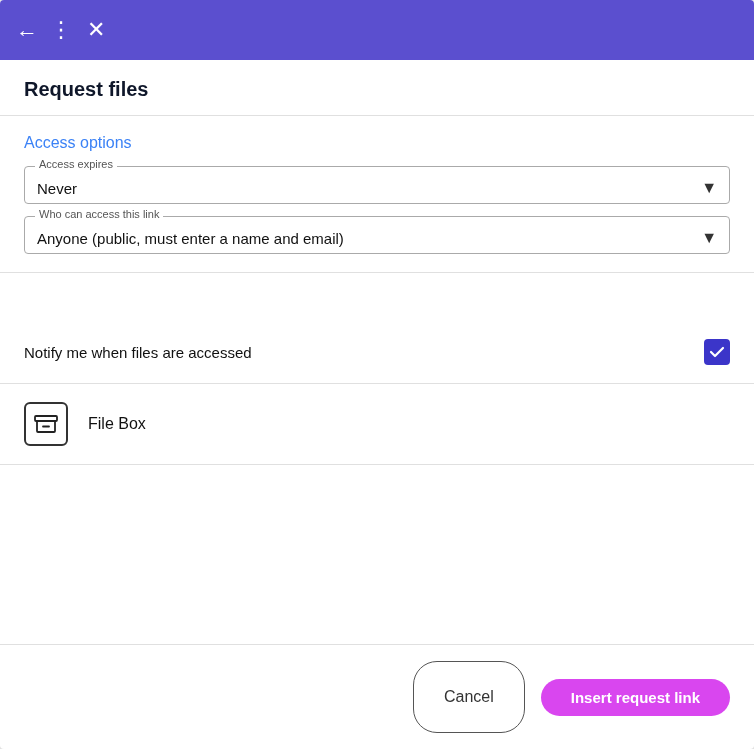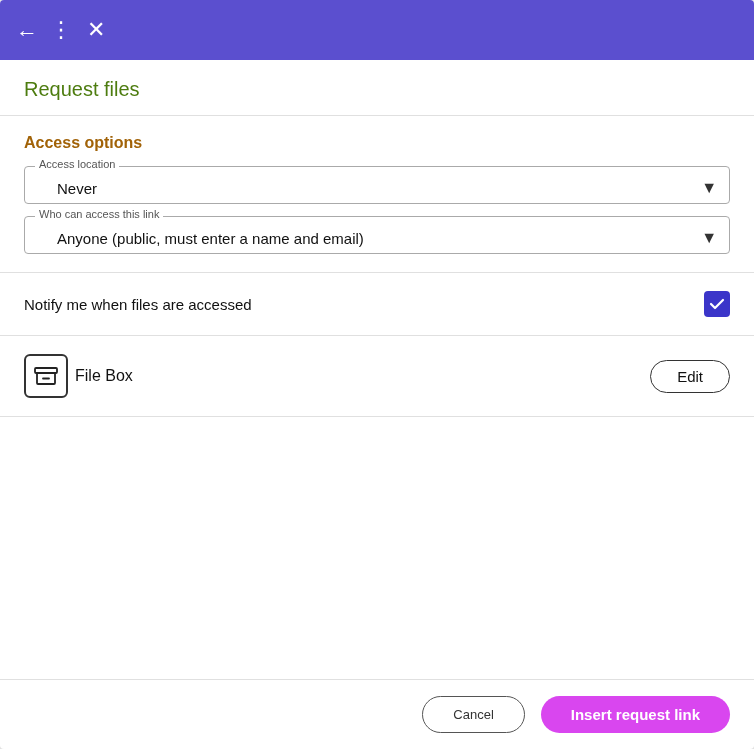--- a/index.html
+++ b/index.html
@@ -57,32 +57,32 @@
       display: flex;
       align-items: center;
     }
     
     .page-title-bar {
       padding: 18px 24px 14px 24px;
       border-bottom: 1px solid #e0e0e0;
     }
     .page-title {
       font-size: 20px;
-      font-weight: 400;
-      color: #4d7c0f;
+      font-weight: 700;
+      color: #0f172a;
     }
     
     .section {
       padding: 18px 24px 18px 24px;
       border-bottom: 1px solid #e0e0e0;
     }
     .section-title {
       font-size: 16px;
-      font-weight: 700;
-      color: #a16207;
+      font-weight: 400;
+      color: #3b82f6;
       margin-bottom: 14px;
     }
     
     .field-group {
       display: flex;
       flex-direction: column;
       gap: 12px;
     }
     .select-wrapper {
       position: relative;
@@ -98,35 +98,35 @@
       position: absolute;
       top: -9px;
       left: 10px;
       padding: 0 4px;
     }
     .select-row {
       display: flex;
       align-items: center;
       justify-content: space-between;
       padding-top: 6px;
-      margin-left: 20px;
     }
     .select-value {
       font-size: 15px;
       color: #111;
     }
     .chevron-icon {
       font-size: 16px;
       color: #333;
     }
     
     .notify-row {
       display: flex;
       align-items: center;
       justify-content: space-between;
+      margin-top: 48px;
     }
     .notify-label {
       font-size: 15px;
       color: #111;
     }
     .checkbox-blue {
       width: 26px;
       height: 26px;
       background: #3b35c9;
       border-radius: 4px;
@@ -137,21 +137,21 @@
       flex-shrink: 0;
     }
     .checkbox-blue svg {
       width: 16px;
       height: 16px;
     }
     
     .upload-row {
       display: flex;
       align-items: center;
-      gap: 7px;
+      gap: 20px;
     }
     .filebox-icon {
       width: 44px;
       height: 44px;
       border: 2px solid #333;
       border-radius: 6px;
       display: flex;
       align-items: center;
       justify-content: center;
       flex-shrink: 0;
@@ -184,22 +184,22 @@
       display: flex;
       justify-content: flex-end;
       gap: 16px;
       align-items: center;
       flex-shrink: 0;
     }
     .cancel-btn {
       border: 1.5px solid #555;
       border-radius: 24px;
       background: #fff;
-      padding: 10px 30px;
-      font-size: 13px;
+      padding: 26px 30px;
+      font-size: 16px;
       color: #333;
       cursor: pointer;
       font-weight: 500;
     }
     .insert-btn {
       border: none;
       border-radius: 24px;
       background: #d946ef;
       padding: 10px 30px;
       font-size: 15px;
@@ -221,21 +221,21 @@
 
   <div class="page-title-bar">
     <span class="page-title">Request files</span>
   </div>
 
   <div class="section">
     <div class="section-title">Access options</div>
     <div class="field-group">
 
       <div class="select-wrapper">
-        <span class="select-label">Access location</span>
+        <span class="select-label">Access expires</span>
         <div class="select-row">
           <span class="select-value">Never</span>
           <span class="chevron-icon">▼</span>
         </div>
       </div>
 
       <div class="select-wrapper">
         <span class="select-label">Who can access this link</span>
         <div class="select-row">
           <span class="select-value">Anyone (public, must enter a name and email)</span>
@@ -259,21 +259,20 @@
   <div class="section">
     <div class="upload-row">
       <div class="filebox-icon">
         <svg viewBox="0 0 26 26" fill="none" xmlns="http://www.w3.org/2000/svg">
           <rect x="2" y="5" width="22" height="5" rx="1" stroke="#222" stroke-width="1.8" fill="none"></rect>
           <rect x="4" y="10" width="18" height="11" rx="1" stroke="#222" stroke-width="1.8" fill="none"></rect>
           <line x1="10" y1="15.5" x2="16" y2="15.5" stroke="#222" stroke-width="1.8" stroke-linecap="round"></line>
         </svg>
       </div>
       <span class="upload-name">File Box</span>
-      <button class="edit-btn">Edit</button>
     </div>
   </div>
 
   <div class="spacer"></div>
 
   <div class="footer">
     <button class="cancel-btn">Cancel</button>
     <button class="insert-btn">Insert request link</button>
   </div>
 </div>

